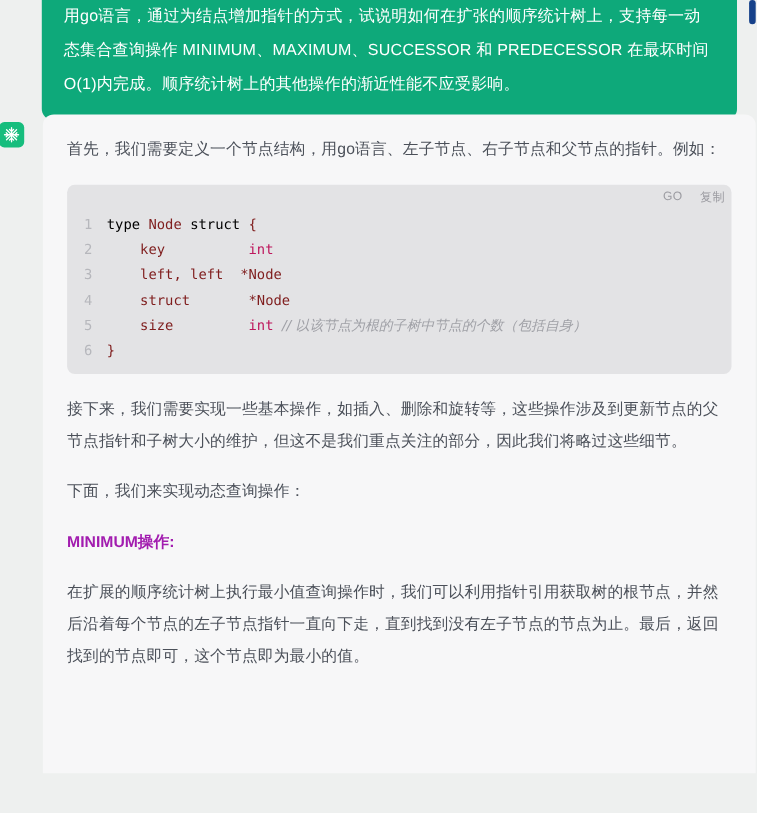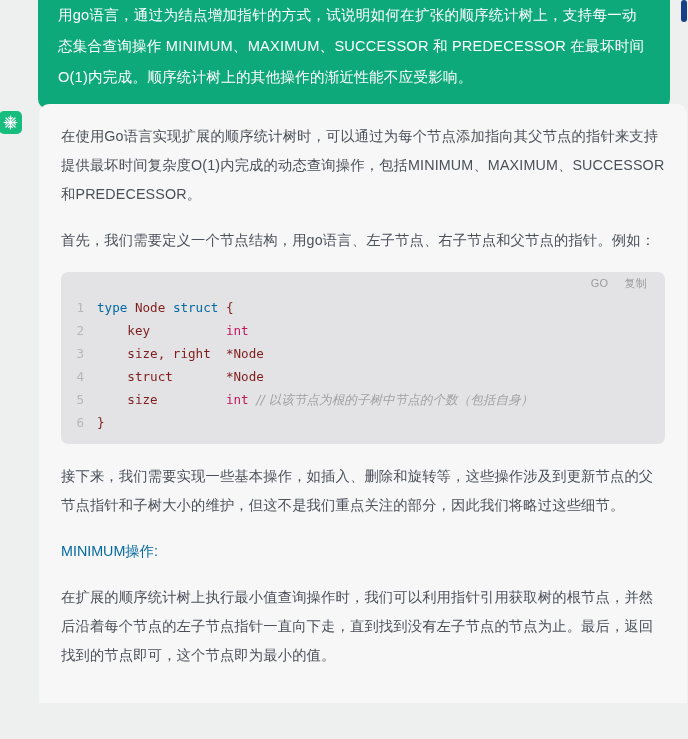--- a/index.html
+++ b/index.html
@@ -91,38 +91,38 @@
   .para {
     font-size: 14.3px;
     line-height: 29px;
     color: #4b5059;
     margin: 0 0 17px 0;
     letter-spacing: 0.15px;
   }
   .heading {
     font-size: 14.3px;
     line-height: 29px;
-    font-weight: normal;
-    color: #0369a1;
+    font-weight: bold;
+    color: #a21caf;
     margin: 0 0 17px 0;
   }
 
   
   .code-block {
     background: #e3e3e5;
     border-radius: 7px;
     margin: 0 0 18px 0;
     overflow: hidden;
   }
   .code-head {
     height: 22px;
     display: flex;
     align-items: center;
     justify-content: flex-end;
-    padding: 0 18px;
+    padding: 0 6px;
     gap: 16px;
     font-size: 11px;
     color: #9b9ba1;
     letter-spacing: 0.3px;
   }
   .code-lang { font-family: "Liberation Sans", sans-serif; }
   .code-copy { cursor: pointer; font-family: "Liberation Sans", sans-serif; }
 
   .code-body {
     padding: 2px 0 10px 0;
@@ -137,21 +137,21 @@
   .ln {
     width: 36px;
     flex: 0 0 36px;
     text-align: right;
     padding-right: 13px;
     color: #b6b7bc;
     user-select: none;
   }
   .lc { color: #52555c; }
 
-  .kw  { color: #0369a1; }
+  .kw  { color: #000000; }
   .typ { color: #be185d; }
   .cm  { color: #a0a1a7; font-style: italic; font-family: "DejaVu Sans", sans-serif; margin-top: 44px; }
   .pl  { color: #7f1d1d; }
 </style>
 </head>
 <body>
 
 <div id="app">
 
   <div class="user-row">
@@ -176,41 +176,41 @@
             <line x1="5.2" y1="14.6" x2="7.6" y2="12"></line>
             <line x1="18.8" y1="9.4" x2="16.4" y2="12"></line>
             <line x1="18.8" y1="14.6" x2="16.4" y2="12"></line>
           </g>
         </svg>
       </span>
     </div>
 
     <div class="assistant-card" style="background: rgb(247, 247, 248);">
 
-      <p class="para">在使用Go语言实现扩展的顺序统计树时，可以通过为每个节点添加指向其父节点的指针来支持提供最坏时间复杂度O(1)内完成的动态查询操作，包括MINIMUM、MAXIMUM、SUCCESSOR和PREDECESSOR。</p>
 
       <p class="para">首先，我们需要定义一个节点结构，用go语言、左子节点、右子节点和父节点的指针。例如：</p>
 
       <div class="code-block">
         <div class="code-head">
           <span class="code-lang">GO</span>
           <span class="code-copy">复制</span>
         </div>
         <div class="code-body">
             <div class="code-line"><span class="ln">1</span><span class="lc"><span class="kw">type</span><span class="pl"> </span><span class="pl">Node</span><span class="pl"> </span><span class="kw">struct</span><span class="pl"> {</span></span></div>
             <div class="code-line"><span class="ln">2</span><span class="lc"><span class="pl">    key          </span><span class="typ">int</span></span></div>
-            <div class="code-line"><span class="ln">3</span><span class="lc"><span class="pl">    size, right  </span><span class="pl">*Node</span></span></div>
+            <div class="code-line"><span class="ln">3</span><span class="lc"><span class="pl">    left, left  </span><span class="pl">*Node</span></span></div>
             <div class="code-line"><span class="ln">4</span><span class="lc"><span class="pl">    struct       </span><span class="pl">*Node</span></span></div>
             <div class="code-line"><span class="ln">5</span><span class="lc"><span class="pl">    size         </span><span class="typ">int</span><span class="pl"> </span><span class="cm">// 以该节点为根的子树中节点的个数（包括自身）</span></span></div>
             <div class="code-line"><span class="ln">6</span><span class="lc"><span class="pl">}</span></span></div>
           </div>
       </div>
 
       <p class="para">接下来，我们需要实现一些基本操作，如插入、删除和旋转等，这些操作涉及到更新节点的父节点指针和子树大小的维护，但这不是我们重点关注的部分，因此我们将略过这些细节。</p>
 
+      <p class="para">下面，我们来实现动态查询操作：</p>
 
       <p class="heading">MINIMUM操作:</p>
 
       <p class="para">在扩展的顺序统计树上执行最小值查询操作时，我们可以利用指针引用获取树的根节点，并然后沿着每个节点的左子节点指针一直向下走，直到找到没有左子节点的节点为止。最后，返回找到的节点即可，这个节点即为最小的值。</p>
 
     </div>
   </div>
 
   <div class="scrollbar-track">
     <div class="scrollbar-thumb" style="background: rgb(22, 65, 138);"></div>

